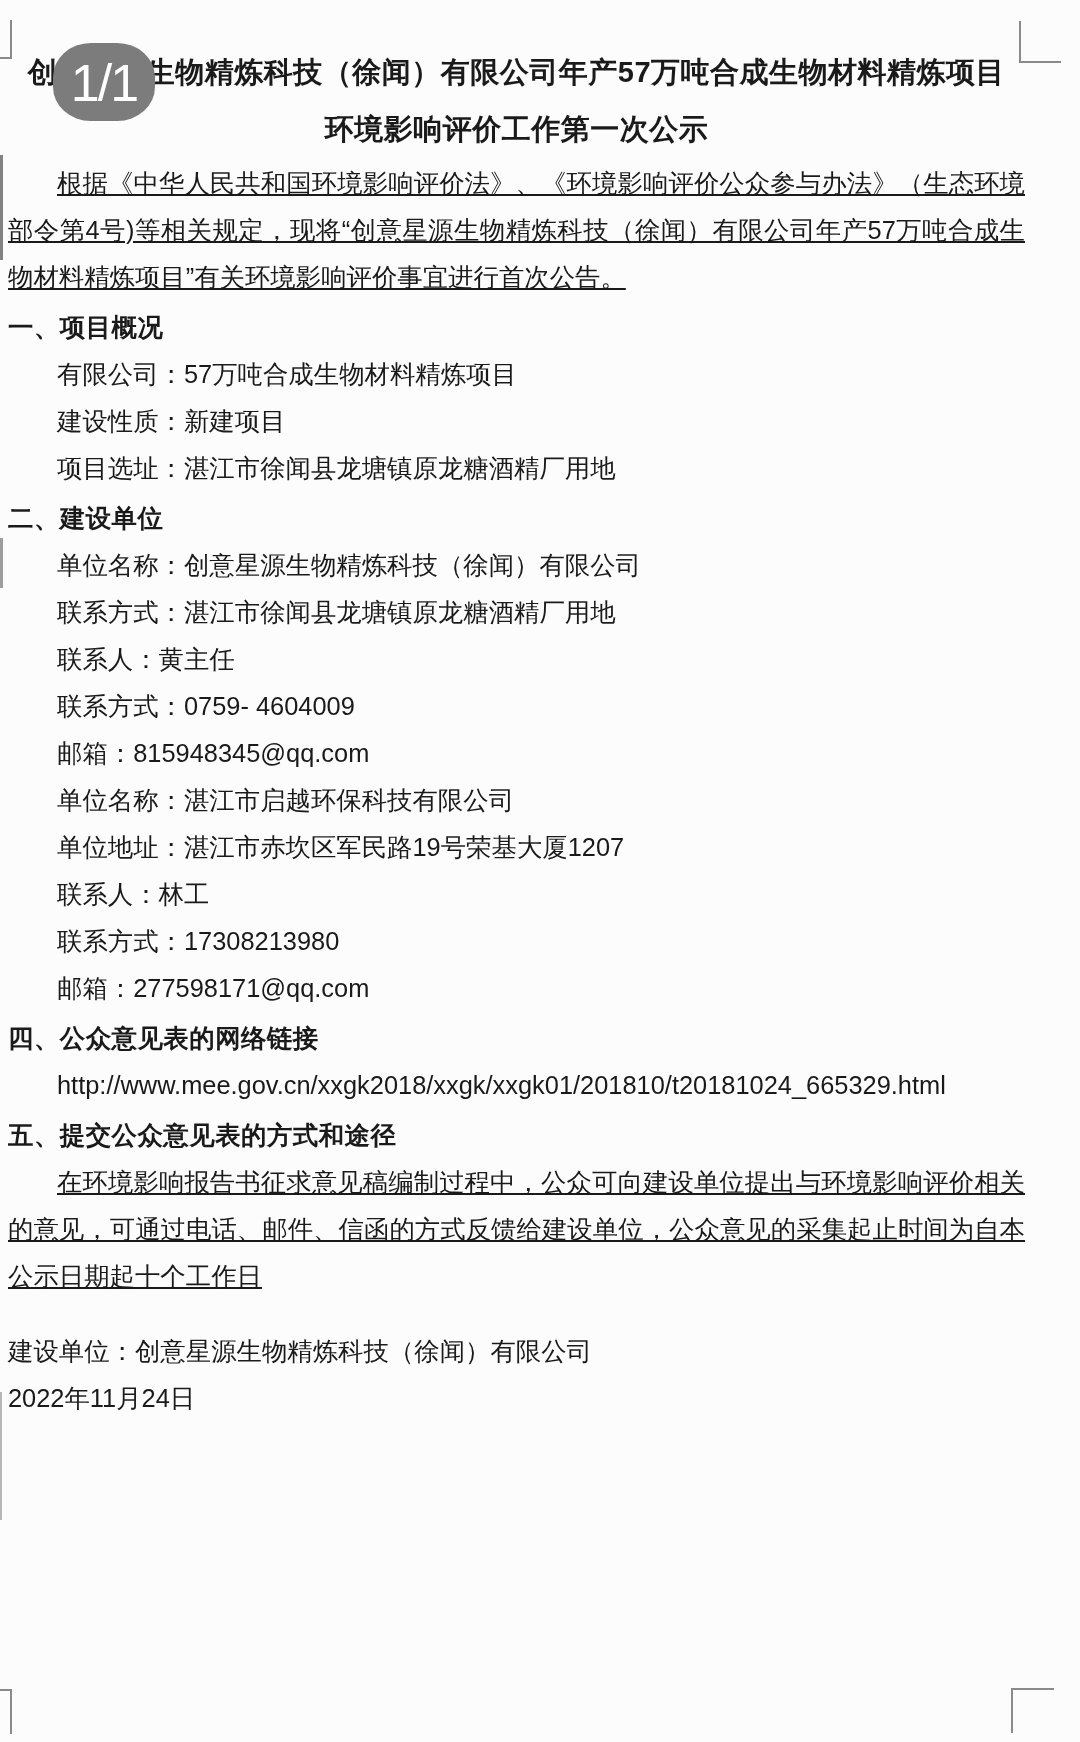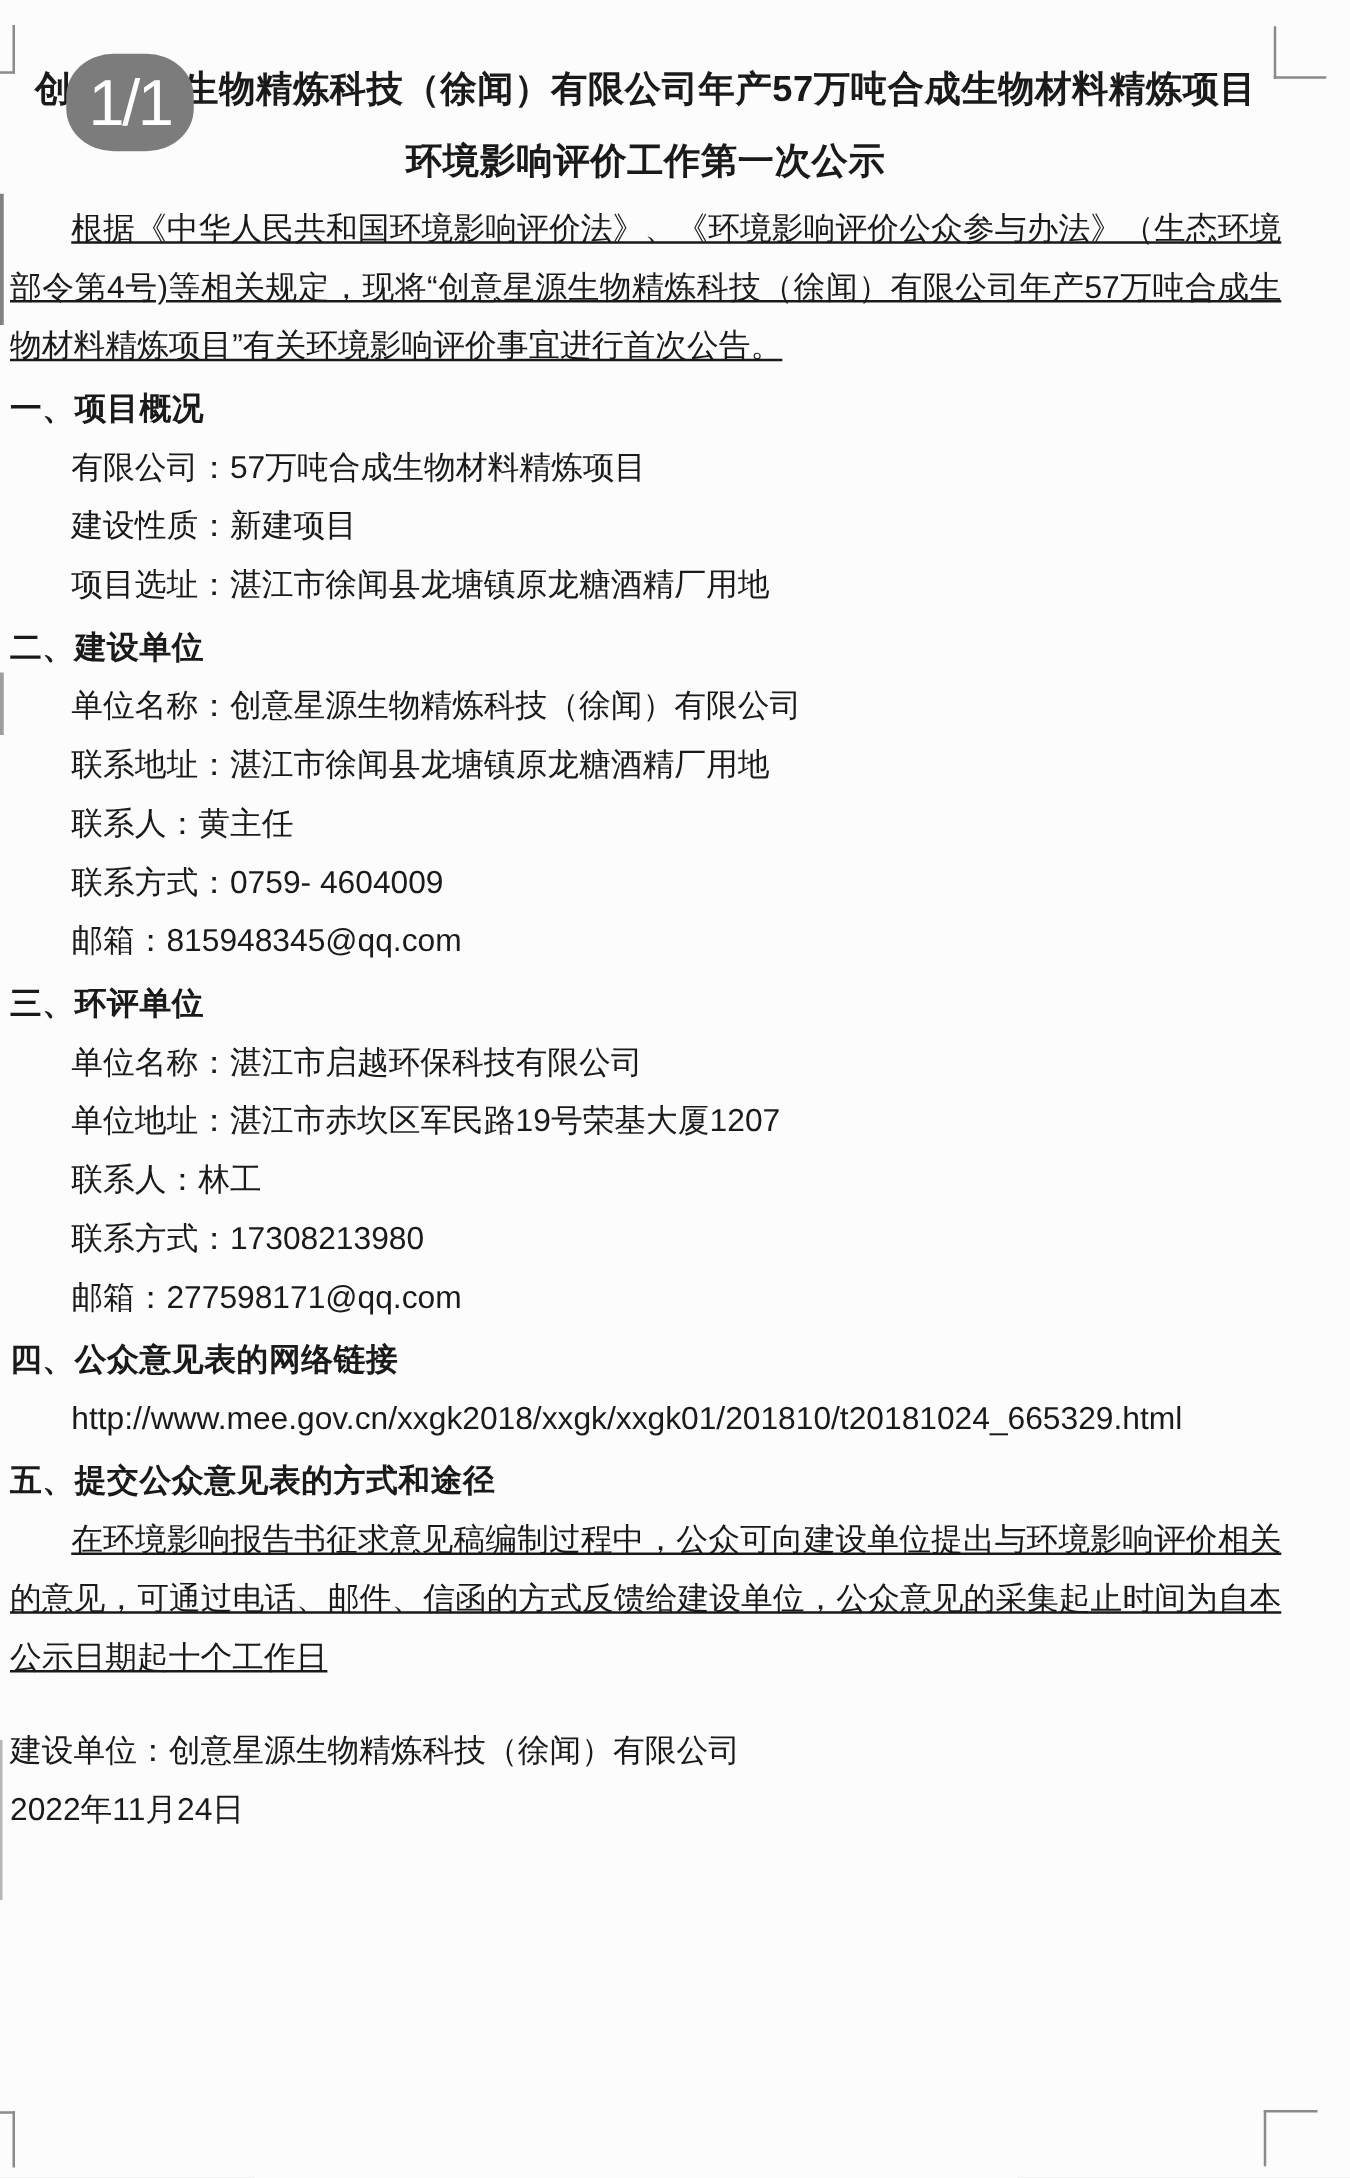--- a/index.html
+++ b/index.html
@@ -93,26 +93,25 @@
 
     <p class="para intro">根据《中华人民共和国环境影响评价法》、《环境影响评价公众参与办法》（生态环境部令第4号)等相关规定，现将“创意星源生物精炼科技（徐闻）有限公司年产57万吨合成生物材料精炼项目”有关环境影响评价事宜进行首次公告。</p>
 
     <div class="heading">一、项目概况</div>
     <div class="field">有限公司：57万吨合成生物材料精炼项目</div>
     <div class="field">建设性质：新建项目</div>
     <div class="field">项目选址：湛江市徐闻县龙塘镇原龙糖酒精厂用地</div>
 
     <div class="heading">二、建设单位</div>
     <div class="field">单位名称：创意星源生物精炼科技（徐闻）有限公司</div>
-    <div class="field">联系地址：湛江市徐闻县龙塘镇原龙糖酒精厂用地</div>
+    <div class="field">联系方式：湛江市徐闻县龙塘镇原龙糖酒精厂用地</div>
     <div class="field">联系人：黄主任</div>
     <div class="field">联系方式：0759- 4604009</div>
     <div class="field">邮箱：815948345@qq.com</div>
 
-    <div class="heading">三、环评单位</div>
     <div class="field">单位名称：湛江市启越环保科技有限公司</div>
     <div class="field">单位地址：湛江市赤坎区军民路19号荣基大厦1207</div>
     <div class="field">联系人：林工</div>
     <div class="field">联系方式：17308213980</div>
     <div class="field">邮箱：277598171@qq.com</div>
 
     <div class="heading">四、公众意见表的网络链接</div>
     <div class="field">http://www.mee.gov.cn/xxgk2018/xxgk/xxgk01/201810/t20181024_665329.html</div>
 
     <div class="heading">五、提交公众意见表的方式和途径</div>

